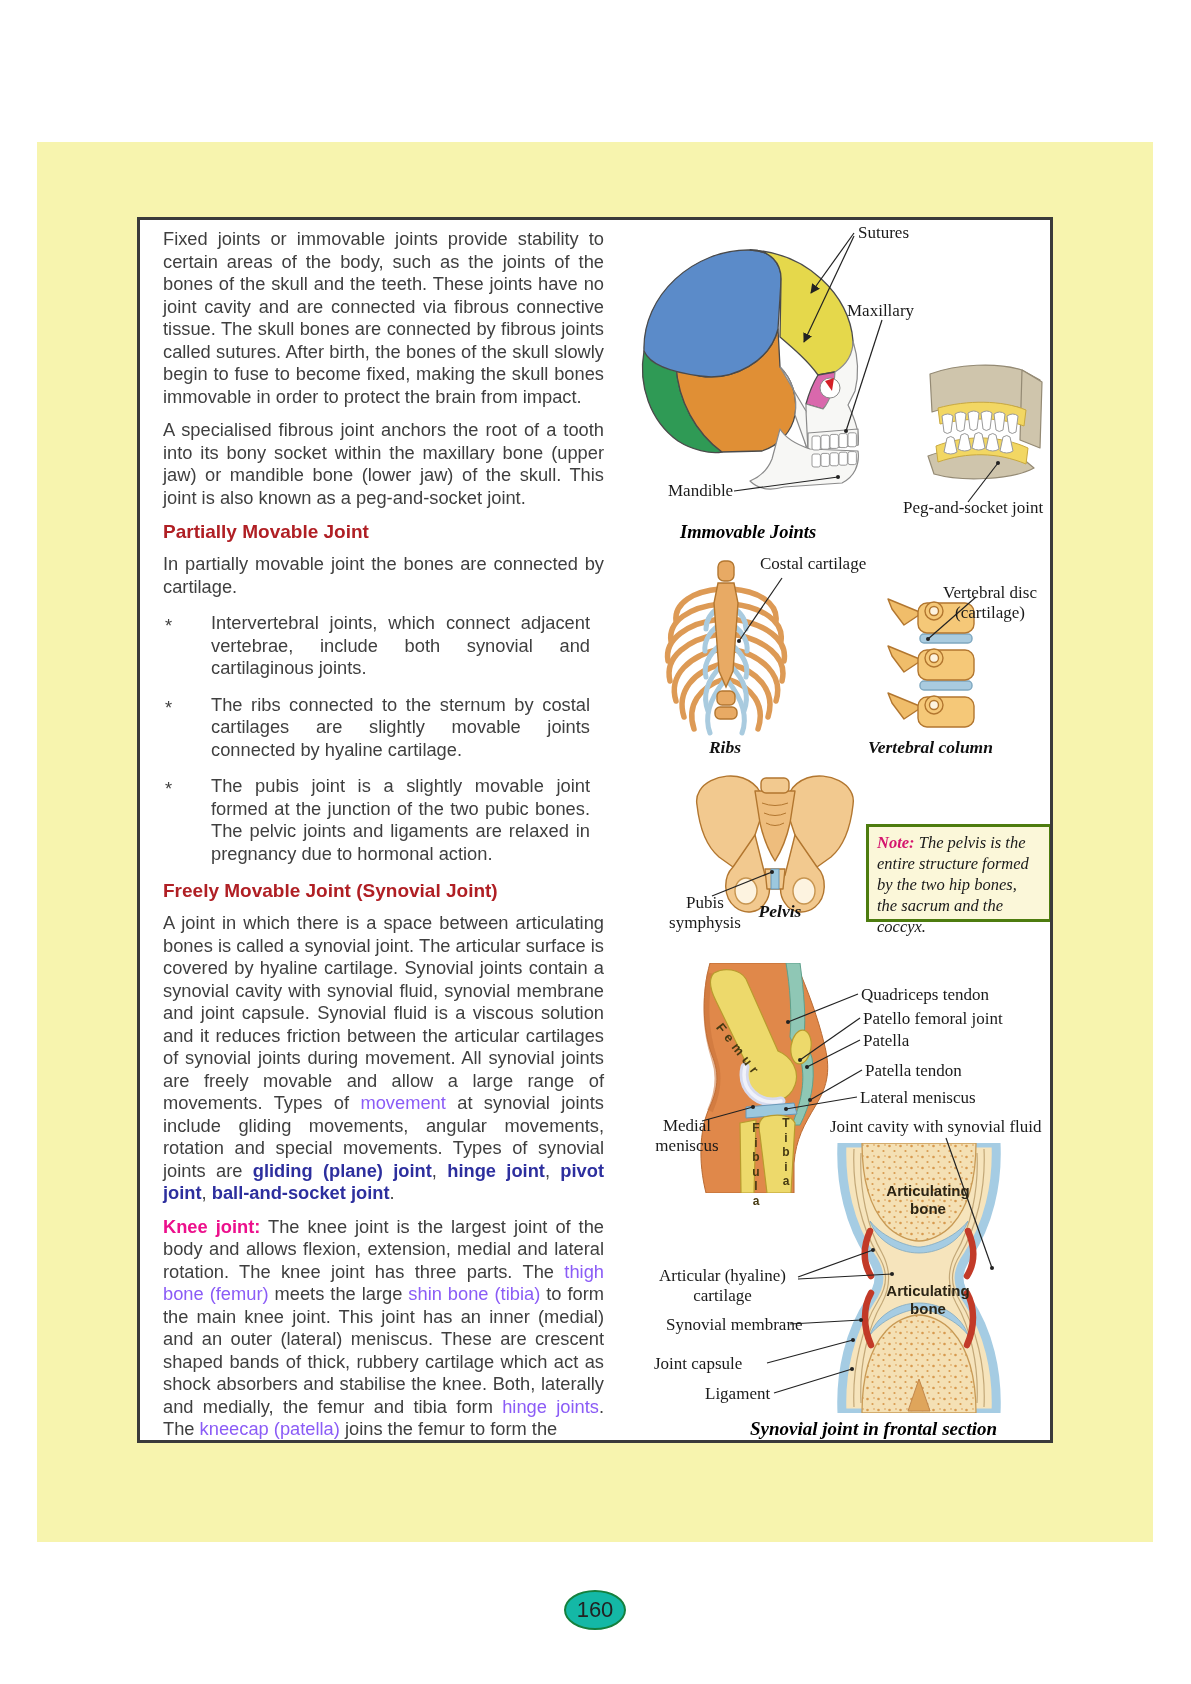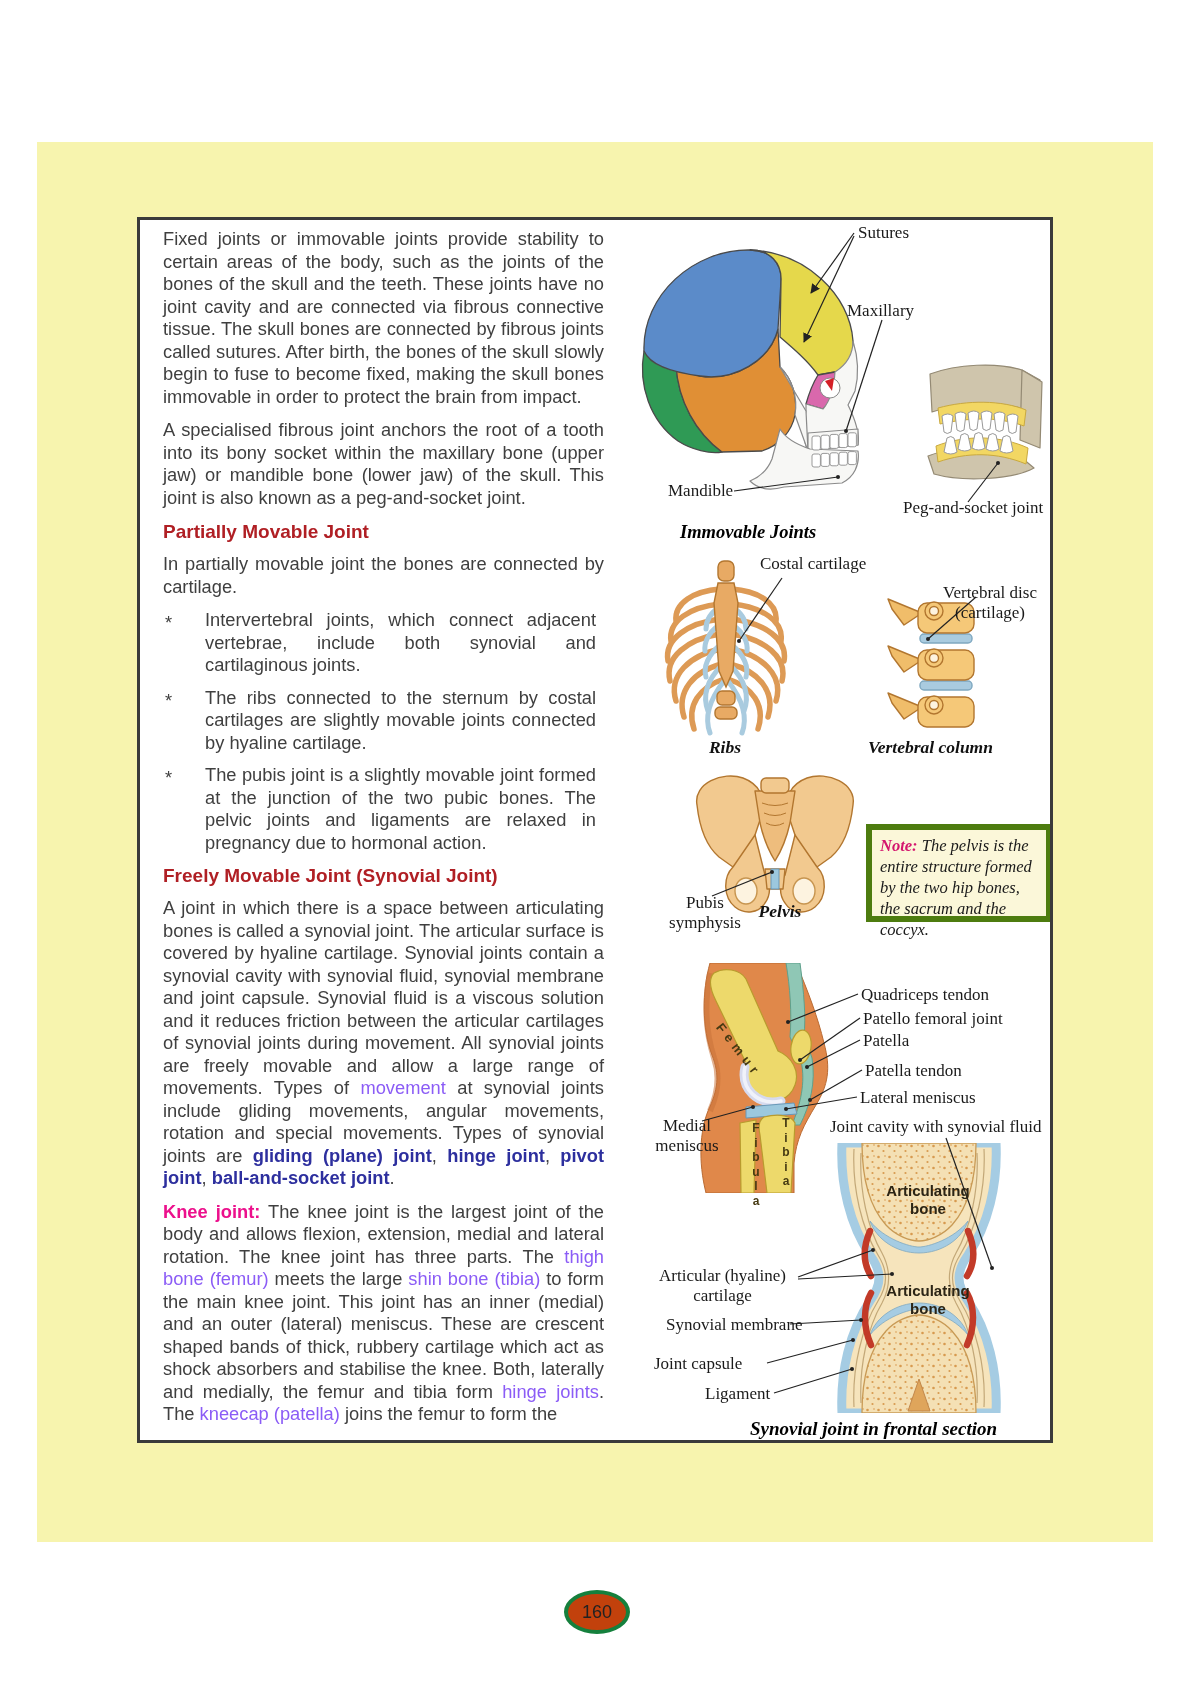--- a/index.html
+++ b/index.html
@@ -8,49 +8,49 @@
   .yellow-area{position:absolute;left:37px;top:142px;width:1116px;height:1400px;background:#f7f4ae;}
   .content-box{position:absolute;left:137px;top:217px;width:916px;height:1226px;background:#ffffff;
         border:3px solid #3a3a3a;box-sizing:border-box;overflow:hidden;}
   
   .left-col{position:absolute;left:23px;top:8px;width:441px;color:#3f3f3f;
         font-size:18.3px;line-height:22.5px;text-align:justify;}
   .left-col h2{font-size:19px;line-height:24px;margin:4px 0 9px 0;color:#b01f24;text-align:left;}
   .left-col p{margin:0 0 11px 0;}
   .bullet{position:relative;padding-left:34px;margin:0 0 10px 0;}
   .bullet .marker{position:absolute;left:2px;top:3px;}
-  .bullet p{margin:8px;}
+  .bullet p{margin:14px;}
   .seg-n{font-weight:normal;}
   .seg-b{font-weight:normal;color:#8b5cf6;}
   .seg-bb{font-weight:bold;color:#2d2f9e;}
   .seg-bm{font-weight:bold;color:#ec108c;}
   .fig-label{position:absolute;font-family:"Liberation Serif",serif;font-size:17px;line-height:20px;
         color:#1a1a1a;white-space:pre-line;z-index:6;}
   .fig-label.center{text-align:center;}
   .caption-red{position:absolute;font-family:"Liberation Serif",serif;font-weight:bold;font-style:italic;
         color:#000000;font-size:18.5px;z-index:6;}
   .caption-black{position:absolute;font-family:"Liberation Serif",serif;font-weight:bold;font-style:italic;
         color:#111;font-size:17.5px;text-align:center;z-index:6;}
   .note-box{position:absolute;left:726px;top:604px;width:186px;height:98px;background:#fbf7d9;
-        border:6px solid #4d7c0f;box-sizing:border-box;padding:5px 8px;font-family:"Liberation Serif",serif;
+        border:3px solid #4d7c0f;box-sizing:border-box;padding:5px 8px;font-family:"Liberation Serif",serif;
         font-style:italic;font-size:16.5px;line-height:21px;color:#1a1a1a;z-index:6;}
   .note-box .lead{font-weight:bold;color:#d4166e;}
   .bone-letters{position:absolute;font-family:"Liberation Sans",sans-serif;font-weight:bold;
         font-size:12px;line-height:14.5px;color:#463a12;white-space:pre-line;text-align:center;z-index:6;}
   .femur-text{position:absolute;left:585px;top:800px;font-family:"Liberation Sans",sans-serif;
         font-weight:bold;font-size:13px;color:#463a12;letter-spacing:5px;transform:rotate(52deg);
         transform-origin:left top;z-index:6;}
   .articulating{position:absolute;width:160px;text-align:center;font-weight:bold;font-size:15px;
         line-height:17.5px;color:#2b2415;white-space:pre-line;z-index:6;}
   .fig-svg{position:absolute;z-index:2;}
   .overlay{position:absolute;left:0;top:0;z-index:4;pointer-events:none;}
   
-  .page-num{position:absolute;left:527px;top:1448px;width:58px;height:36px;background:#c2410c;
-        border:4px solid #15803d;border-radius:50%;display:flex;align-items:center;justify-content:center;
-        font-size:18px;color:#222;z-index:6;}
+  .page-num{position:absolute;left:527px;top:1448px;width:58px;height:36px;background:#14b8a6;
+        border:2px solid #15803d;border-radius:50%;display:flex;align-items:center;justify-content:center;
+        font-size:22px;color:#222;z-index:6;}
 </style>
 </head>
 <body>
 
 <div class="page">
   <div class="yellow-area">
     <div class="page-num">
         <span>160</span>
       </div>
   </div>

